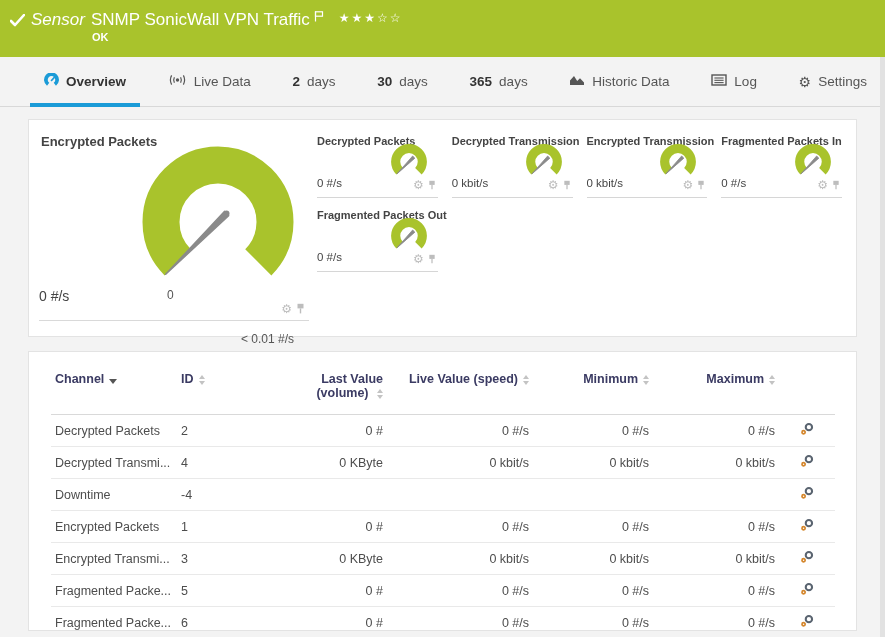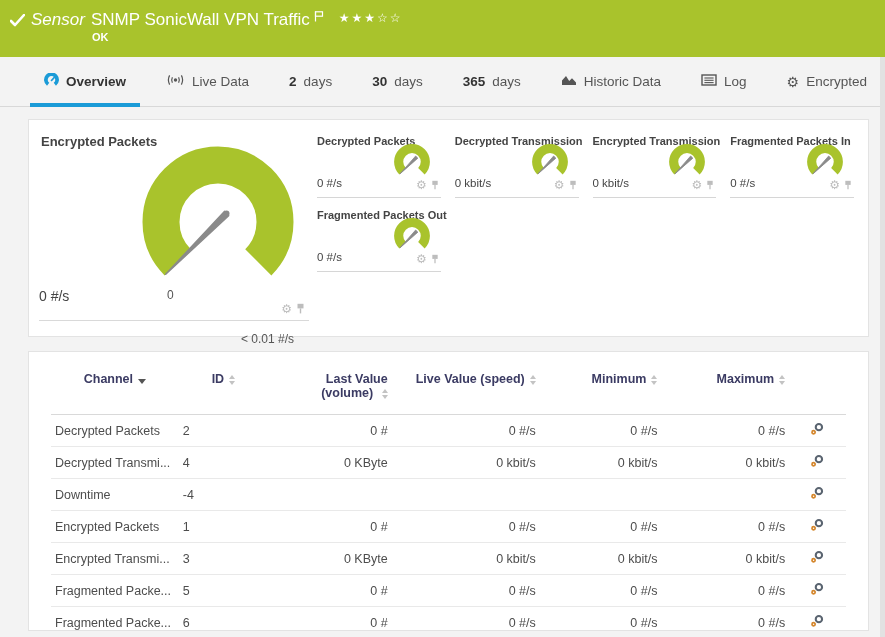--- a/index.html
+++ b/index.html
@@ -29,21 +29,21 @@
     display:flex; align-items:center; gap:7px; padding:0 14px; cursor:pointer;
     font-size:13.5px; color:#555; position:relative; white-space:nowrap;
   }
   .tab .num { font-weight:700; color:#333; }
   .tab.active { color:#333; font-weight:700; }
   .tab.active::after {
     content:""; position:absolute; left:0; right:0; bottom:-1px; height:4px; background:#1b9bd7;
   }
   .gear-glyph { font-family:"DejaVu Sans",sans-serif; font-size:14px; color:#555; font-weight:400; }
   
-  .content { padding:6px 16px 0 28px; }
+  .content { padding:6px 28px 0 28px; }
   .panel { background:#fff; border:1px solid #e3e3e3; }
   .panel.gauges { height:218px; position:relative; margin-top:6px; }
   .panel.channels { height:280px; margin-top:14px; padding:4px 22px 0 22px; }
   
   .main-gauge-block { position:absolute; left:0; top:0; width:288px; height:218px; }
   .main-gauge-title { position:absolute; left:12px; top:14px; font-size:13px; font-weight:700; color:#444; }
   .main-gauge-svg { position:absolute; left:94px; top:24px; }
   .scale-start { position:absolute; left:138px; top:168px; font-size:12px; color:#555; }
   .scale-end   { position:absolute; left:212px; top:166px; font-size:12px; color:#555;margin-top:46px; }
   .main-gauge-value { position:absolute; left:10px; top:168px; font-size:14px; color:#444; }
@@ -58,21 +58,21 @@
   }
   .mini-cell { position:relative; border-bottom:1px solid #d6d6d6; }
   .mini-cell.empty { border-bottom:none; }
   .mini-title { position:absolute; left:0; top:3px; font-size:11px; font-weight:700; color:#444; white-space:nowrap; z-index:1; }
   .mini-svg { position:absolute; right:4px; top:7px; z-index:2; }
   .mini-value { position:absolute; left:0; bottom:8px; font-size:11.5px; color:#444; }
   .mini-ctrls { position:absolute; right:2px; bottom:3px; }
   
   table { width:100%; border-collapse:collapse; table-layout:fixed; }
   th {
-    text-align:center; font-size:12.5px; font-weight:700; color:#3b3b63;
+    text-align:left; font-size:12.5px; font-weight:700; color:#3b3b63;
     padding:16px 4px 16px 4px; vertical-align:top; cursor:pointer;
   }
   col.c-channel{width:126px;} col.c-id{width:88px;} col.c-vol{width:122px;}
   col.c-speed{width:146px;} col.c-min{width:120px;} col.c-max{width:126px;} col.c-gear{width:56px;}
   th.num, td.num { text-align:right; }
   td {
     font-size:12.5px; color:#4d4d4d; padding:7px 4px; border-top:1px solid #e9e9e9;
     white-space:nowrap; overflow:hidden;
   }
   tr.hdr th { border-bottom:1px solid #d9d9d9; padding-bottom:14px; }
@@ -158,21 +158,21 @@
           <rect x="1" y="1" width="14" height="10" fill="none" stroke="#555" stroke-width="1.4"></rect>
           <line x1="3.4" y1="4" x2="12.6" y2="4" stroke="#555" stroke-width="1.1"></line>
           <line x1="3.4" y1="6.3" x2="12.6" y2="6.3" stroke="#555" stroke-width="1.1"></line>
           <line x1="3.4" y1="8.6" x2="12.6" y2="8.6" stroke="#555" stroke-width="1.1"></line>
         </svg>
     </span>
     <span>Log</span>
   </div>
   <div class="tab">
     <span class="gear-glyph">⚙</span>
-    <span>Encrypted</span>
+    <span>Settings</span>
   </div>
 </div>
 
 <div class="content">
 
   <div class="panel gauges">
 
     <div class="main-gauge-block">
       <div class="main-gauge-title">Encrypted Packets</div>
       <svg class="main-gauge-svg" width="190" height="150" viewBox="0 0 190 150">

